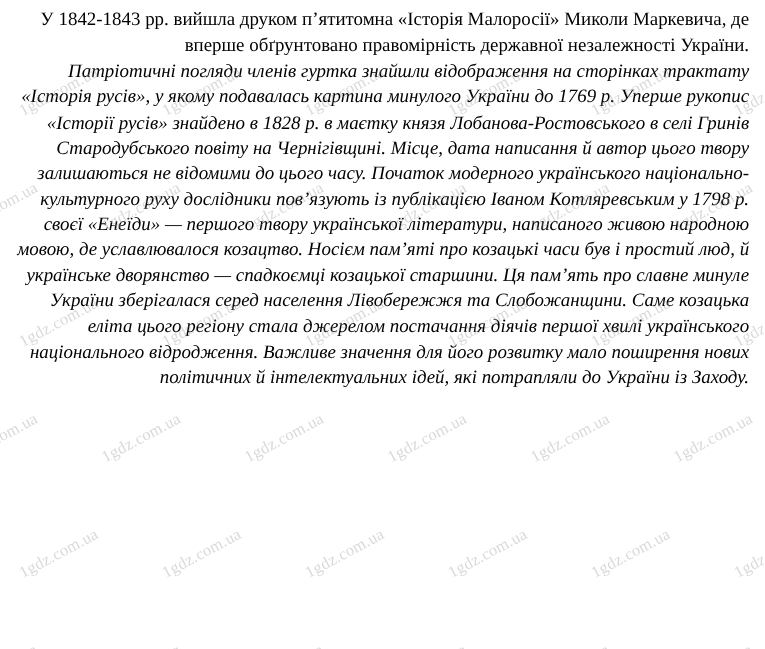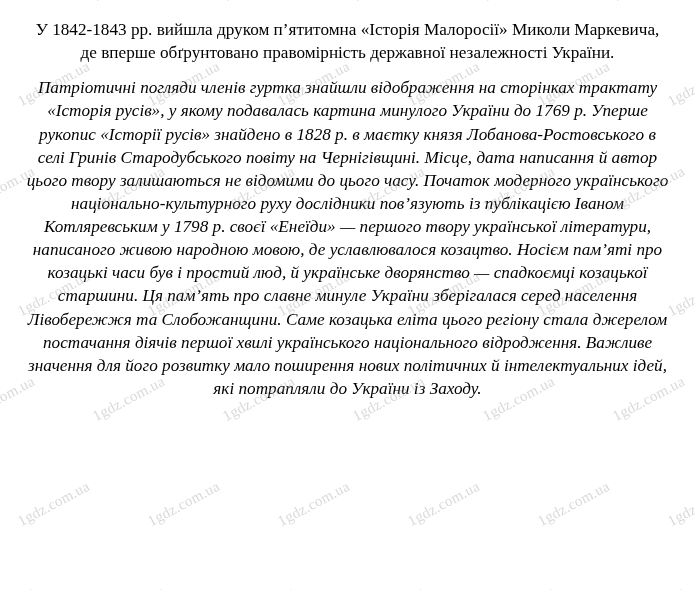--- a/index.html
+++ b/index.html
@@ -56,22 +56,22 @@
   }
   .hl {
     background: #ffff00;
     box-decoration-break: clone;
     -webkit-box-decoration-break: clone;
   }
   .para {
     font-size: 17.2px;
     line-height: 1.345;
     color: #000000;
-    margin: 12px;
-    text-align: center;
+    margin: 0;
+    text-align: right;
   }
   .para + .para {
     margin-top: 1px;
     font-style: italic;
   }
 </style>
 </head>
 <body>
 
 <div class="page">

